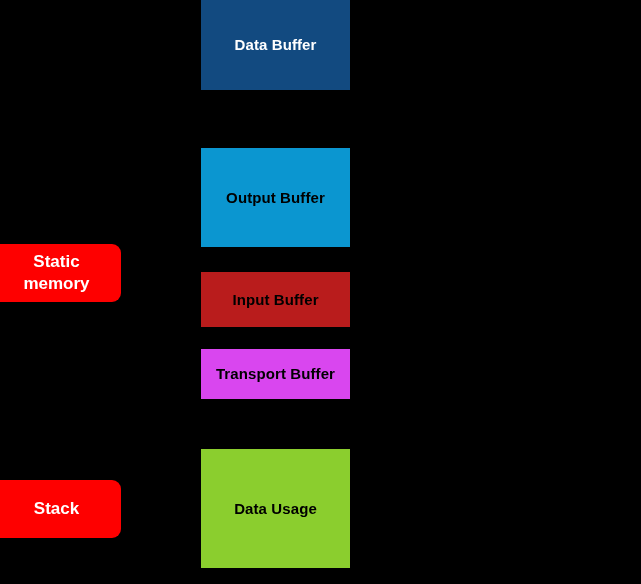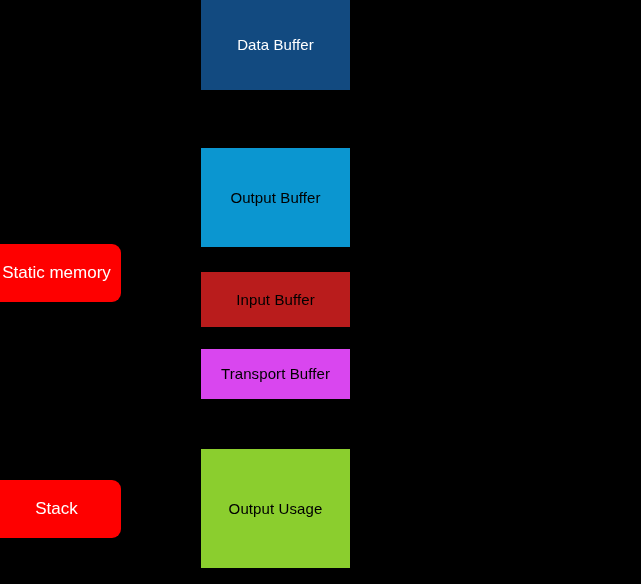--- a/index.html
+++ b/index.html
@@ -41,20 +41,21 @@
     line-height: 1.32;
     box-sizing: border-box;
     border-radius: 9px;
     -webkit-font-smoothing: antialiased;
   }
   .label-text {
     display: block;
     width: 100%;
     padding: 0 6px;
     box-sizing: border-box;
+    font-weight: bold;
   }
 </style>
 </head>
 <body>
 
 <div id="canvas" style="background: rgb(0, 0, 0);">
 
   <div class="mem-block" style="left: 201px; top: 0px; width: 149px; height: 90px; background: rgb(18, 74, 128); color: rgb(255, 255, 255);">
     <span class="label-text">Data Buffer</span>
   </div>
@@ -65,21 +66,21 @@
 
   <div class="mem-block" style="left: 201px; top: 272px; width: 149px; height: 55px; background: #b91c1c; color: rgb(0, 0, 0);">
     <span class="label-text">Input Buffer</span>
   </div>
 
   <div class="mem-block" style="left: 201px; top: 349px; width: 149px; height: 50px; background: #d946ef; color: rgb(0, 0, 0);">
     <span class="label-text">Transport Buffer</span>
   </div>
 
   <div class="mem-block" style="left: 201px; top: 449px; width: 149px; height: 119px; background: rgb(139, 206, 46); color: rgb(0, 0, 0);">
-    <span class="label-text">Output Usage</span>
+    <span class="label-text">Data Usage</span>
   </div>
 
   <div class="region-label" style="left: -8px; top: 244px; width: 129px; height: 58px; background: rgb(254, 0, 0); color: rgb(255, 255, 255);">
     <span class="label-text">Static memory</span>
   </div>
 
   <div class="region-label" style="left: -8px; top: 480px; width: 129px; height: 58px; background: rgb(254, 0, 0); color: rgb(255, 255, 255);">
     <span class="label-text">Stack</span>
   </div>
 

